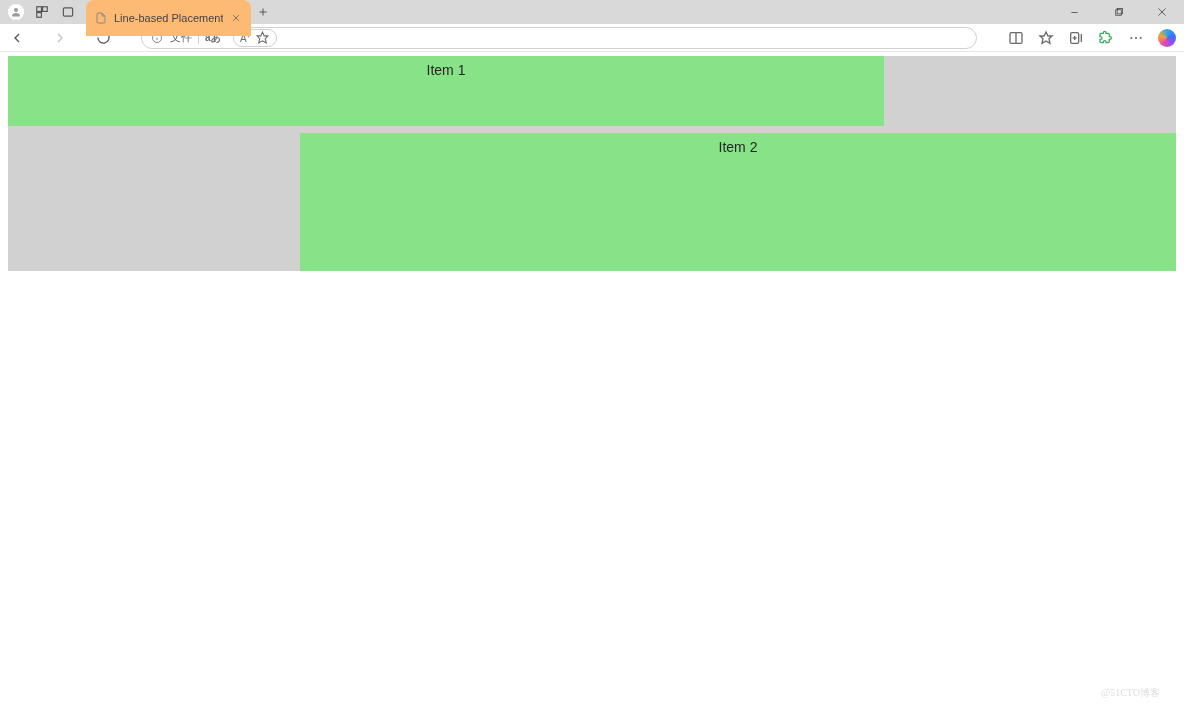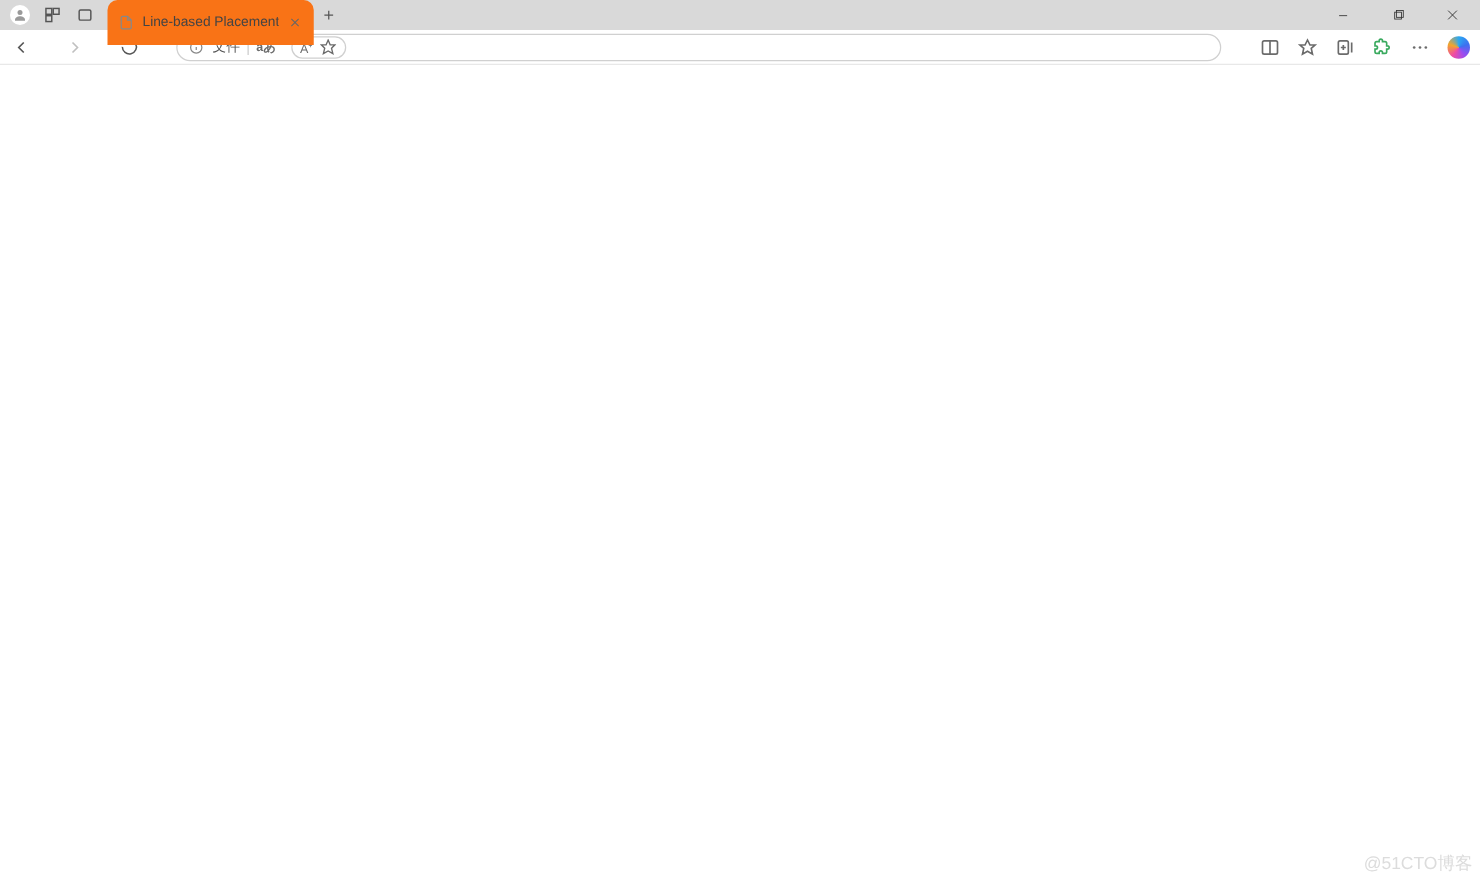--- a/index.html
+++ b/index.html
@@ -3,21 +3,21 @@
   <meta charset="utf-8">
   <style>
     * { margin: 0; padding: 0; box-sizing: border-box; font-family: "Segoe UI", Arial, sans-serif; }
     html, body { width: 1184px; height: 704px; overflow: hidden; background: #fff; }
 
     
     .titlebar { height: 24px; background: #d9d9d9; display: flex; align-items: stretch; }
     .tb-left { display: flex; align-items: center; gap: 10px; padding: 0 6px 0 8px; }
     .tb-icon { width: 16px; height: 16px; display: flex; align-items: center; justify-content: center; color: #4a4a4a; }
     .user-circle { width: 16px; height: 16px; border-radius: 50%; background: #fff; display:flex; align-items:center; justify-content:center; }
-    .tab { background: #f97316; border-top-left-radius: 8px; border-top-right-radius: 8px; display: flex; align-items: center; height: 24px; padding: 18px 8px; margin-left: 4px; min-width: 160px; position: relative; }
+    .tab { background: #fdba74; border-top-left-radius: 8px; border-top-right-radius: 8px; display: flex; align-items: center; height: 24px; padding: 18px 8px; margin-left: 4px; min-width: 160px; position: relative; }
     .tab .favicon { width: 14px; height: 14px; margin-right: 6px; color:#888; display:flex; align-items:center; justify-content:center; }
     .tab .title { font-size: 11px; color: #444; flex: 1; white-space: nowrap; overflow: hidden; }
     .tab .close { width: 14px; height: 14px; color:#666; display:flex; align-items:center; justify-content:center; margin-left: 6px; }
     .newtab { width: 24px; display: flex; align-items:center; justify-content:center; color:#555; }
     .tb-spacer { flex: 1; }
     .win-controls { display: flex; }
     .win-btn { width: 44px; display:flex; align-items:center; justify-content:center; color:#333; }
 
     
     .toolbar { height: 28px; background: #fff; border-bottom: 1px solid #e8e8e8; display: flex; align-items: center; padding: 0 8px; gap: 25px; }
@@ -34,21 +34,21 @@
     .right-icons { display:flex; align-items:center; gap:14px; padding-left:6px; }
     .copilot { width:18px; height:18px; border-radius:50%; background: conic-gradient(#2aa8f2, #3c6ff0, #9b4bf0, #f04ba2, #f2a62a, #2aa8f2); }
 
     
     .viewport { position: relative; height: calc(704px - 24px - 28px); padding: 4px 6px 0 8px; }
     .grid-demo { position: relative; width: 1168px; height: 215px; background: #d1d1d1; display: grid; grid-template-columns: repeat(4, 1fr); grid-template-rows: 70px 138px; row-gap: 7px; }
     .cell { background: #88e388; text-align: center; font-size: 14px; color:#262626; padding-top: 6px; }
     .item1 { grid-column: 1 / 4; grid-row: 1 / 2; }
     .item2 { grid-column: 2 / 5; grid-row: 2 / 3; }
 
-    .watermark { position:absolute; right:6px; bottom:4px; font-size:14px; color:#dcdcdc; }
+    .watermark { position:absolute; right:24px; bottom:4px; font-size:10px; color:#dcdcdc;font-family:Liberation Serif, serif; }
   </style>
 </head>
 <body>
 
 <div class="titlebar">
   <div class="tb-left">
     <div class="user-circle">
       <svg viewBox="0 0 24 24" width="12" height="12" fill="#9a9a9a">
           <circle cx="12" cy="8" r="4"></circle>
           <path d="M4 20c0-4 4-6 8-6s8 2 8 6v1H4z"></path>
@@ -179,14 +179,18 @@
           <circle cx="5" cy="12" r="1.6"></circle>
           <circle cx="12" cy="12" r="1.6"></circle>
           <circle cx="19" cy="12" r="1.6"></circle>
         </svg>
     </div>
     <div class="copilot"></div>
   </div>
 </div>
 
 <div class="viewport">
+  <div class="grid-demo">
+    <div class="cell item1">Item 1</div>
+    <div class="cell item2">Item 2</div>
+  </div>
   <div class="watermark">@51CTO博客</div>
 </div>
 
 </body></html>

